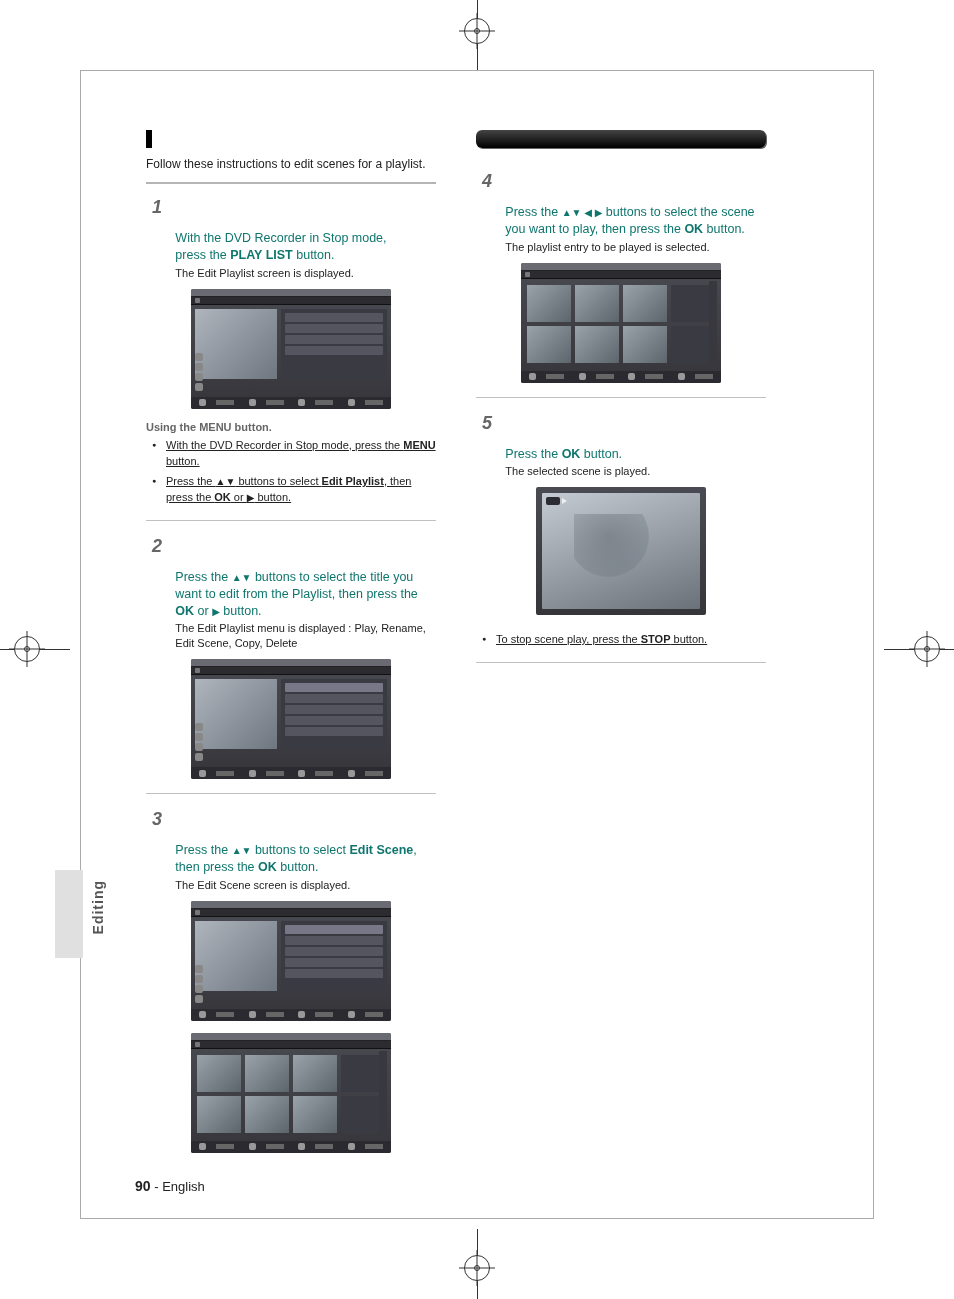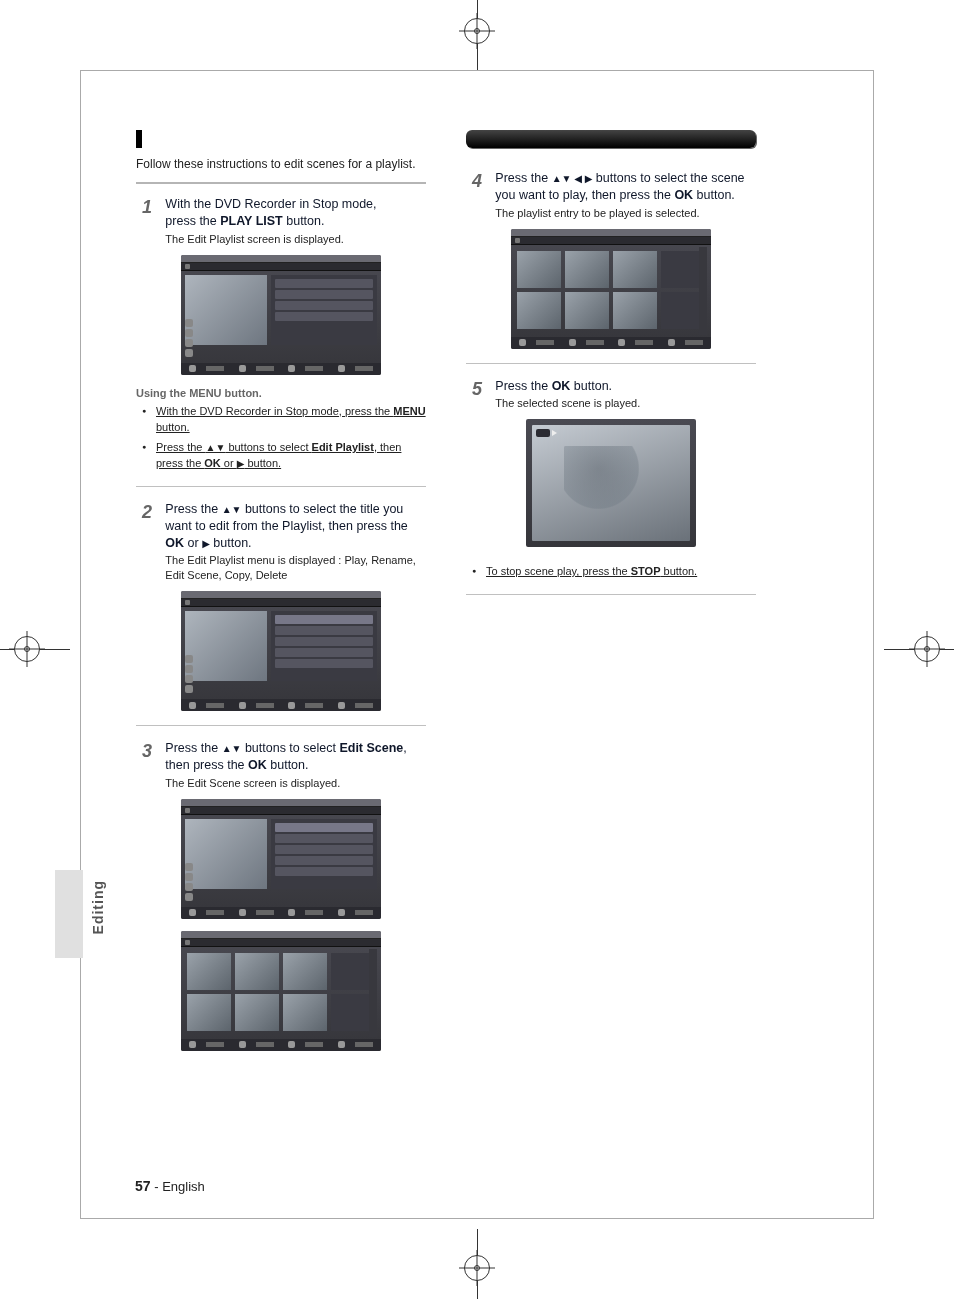--- a/index.html
+++ b/index.html
@@ -27,21 +27,21 @@
   .reg-inner { position:absolute; left:50%; top:50%; width:6px; height:6px; border:1px solid #333; border-radius:50%; transform:translate(-50%,-50%);}
 
   .page-frame {
     position: absolute;
     left: 80px; right: 80px; top: 70px; bottom: 80px;
     border: 1px solid #aaa;
   }
 
   .content {
     position: absolute;
-    left: 136px; top: 130px;
+    left: 146px; top: 130px;
     width: 620px;
   }
 
   .two-col {
     display: flex;
     gap: 40px;
   }
   .col { flex: 1; }
 
   .title-bar {
@@ -71,21 +71,21 @@
 
   .hr { border:none; border-top:2px solid #b5b5b5; margin:8px 0 12px;}
   .hr-thin { border:none; border-top:1px solid #c0c0c0; margin:14px 0;}
 
   .step-num {
     display:inline-block; width:22px; height:22px; text-align:center; line-height:22px;
     font-size:18px; font-weight:bold; font-style:italic; color:#666;
     margin-right:4px; vertical-align:top;
   }
   .step-body { display:inline-block; width: calc(100% - 30px); vertical-align:top;}
-  .step-head { color:#0f172a; font-size:12.5px; line-height:1.35;}
+  .step-head { color:#0f766e; font-size:12.5px; line-height:1.35;margin-top:34px;}
   .step-head .bold { font-weight:bold;}
   .step-sub { font-size:11px; color:#222; margin-top:2px; line-height:1.35;}
 
   .screenshot {
     width: 200px; height: 120px;
     background: linear-gradient(#4a4a52,#35353a);
     border-radius: 2px;
     margin: 8px auto 12px;
     position: relative;
     overflow:hidden;
@@ -466,15 +466,15 @@
         </li>
       </ul>
 
       <hr class="hr-thin">
 
     </div>
   </div>
 </div>
 
 <div class="footer">
-  <span class="pg">57</span>
+  <span class="pg">90</span>
   <span>- English</span>
 </div>
 
 </body></html>

